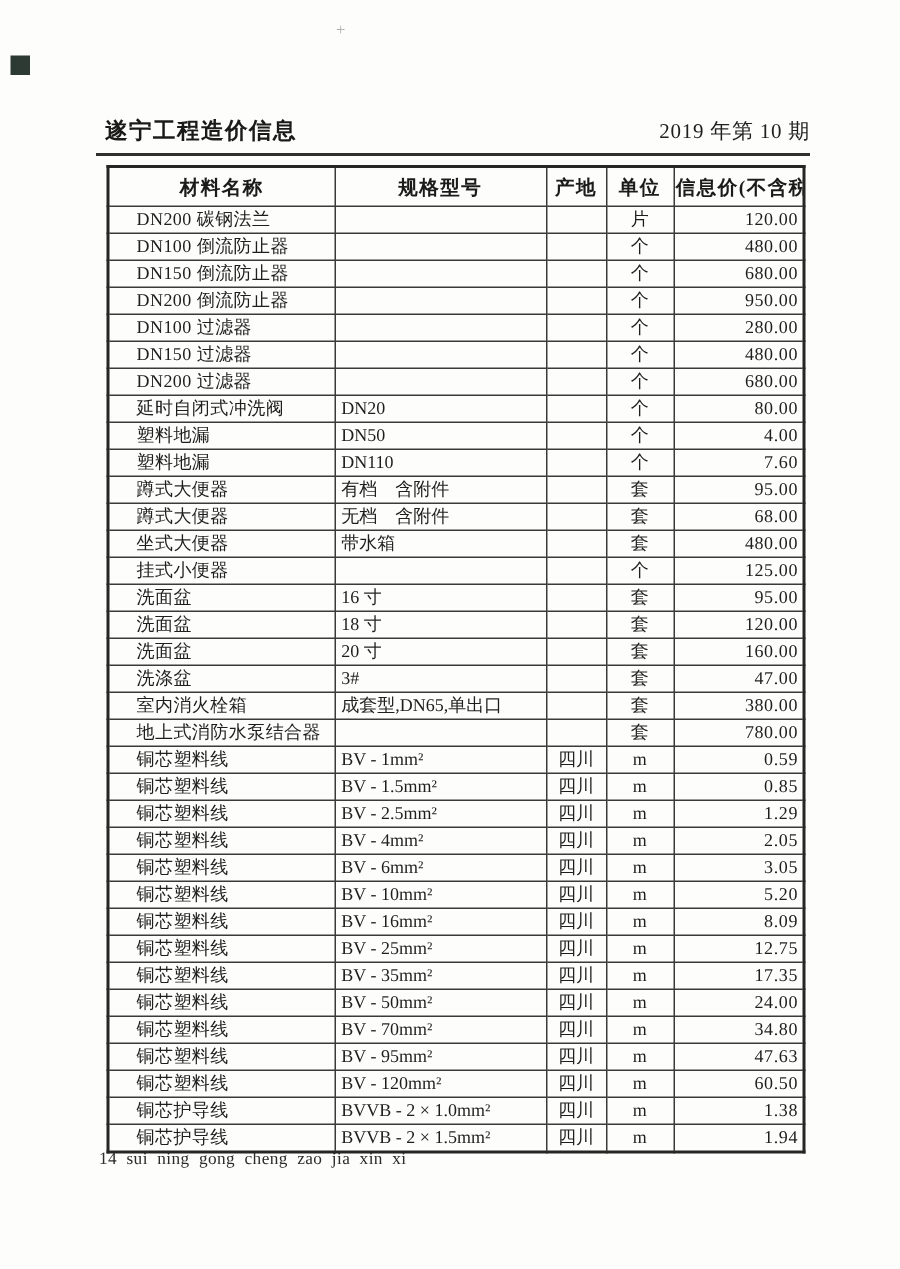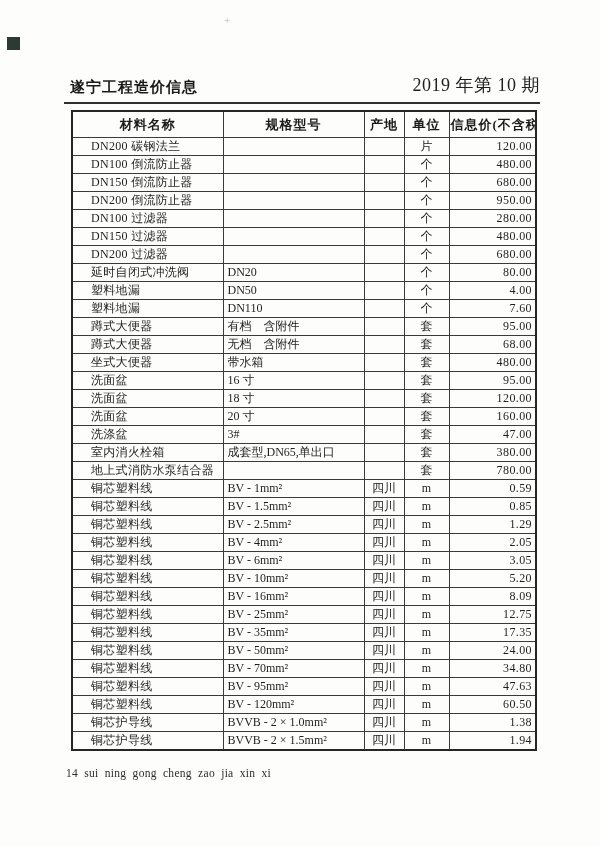--- a/index.html
+++ b/index.html
@@ -29,21 +29,21 @@
     position: absolute; left: 64px; top: 70px;
     width: 476px; height: 27px;
     border-bottom: 2px solid #2f2f2d;
     display: flex; justify-content: space-between; align-items: flex-end;
     padding-bottom: 5px; box-sizing: content-box; gap: 48px;
   }
   .title {
     font-weight: bold; font-size: 15px; letter-spacing: 1px;
     margin-left: 6px; color: #1a1a18;
   }
-  .issue { font-size: 18px; letter-spacing: 0.5px; color: #1f1f1d; }
+  .issue { font-size: 14px; letter-spacing: 0.5px; color: #1f1f1d; }
 
   
   table.price-table {
     position: absolute; left: 71px; top: 110px;
     width: 464px;
     border-collapse: collapse; table-layout: fixed;
     border: 2px solid #262624;
   }
   .price-table th, .price-table td {
     border: 1px solid #3a3a38;
@@ -197,20 +197,27 @@
   </tr>
 
   <tr>
     <td class="c-name">坐式大便器</td>
     <td class="c-spec">带水箱</td>
     <td class="c-origin"></td>
     <td class="c-unit">套</td>
     <td class="c-price">480.00</td>
   </tr>
 
+  <tr>
+    <td class="c-name">挂式小便器</td>
+    <td class="c-spec"></td>
+    <td class="c-origin"></td>
+    <td class="c-unit">个</td>
+    <td class="c-price">125.00</td>
+  </tr>
 
   <tr>
     <td class="c-name">洗面盆</td>
     <td class="c-spec">16 寸</td>
     <td class="c-origin"></td>
     <td class="c-unit">套</td>
     <td class="c-price">95.00</td>
   </tr>
 
   <tr>

